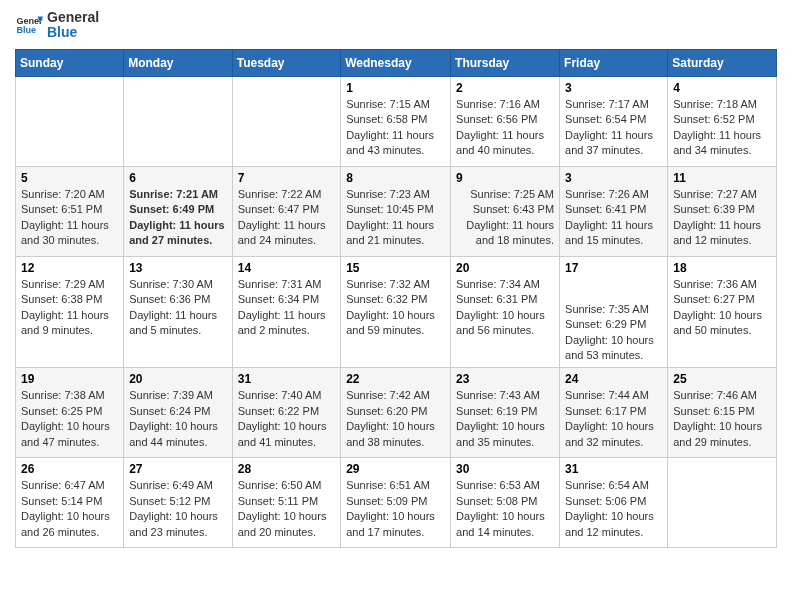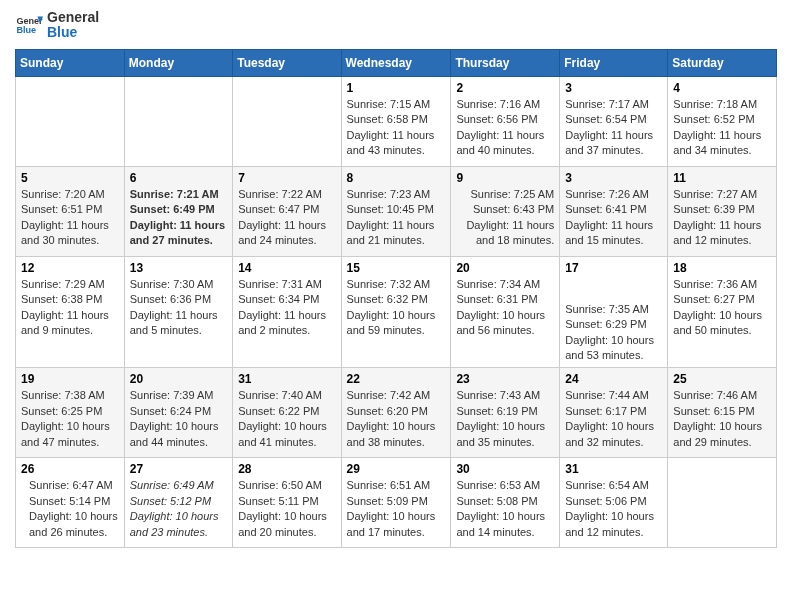--- a/index.html
+++ b/index.html
@@ -266,27 +266,27 @@
         <td>
           <div class="day-number">25</div>
           <div class="day-info" style="white-space: pre-line;">Sunrise: 7:46 AM
 Sunset: 6:15 PM
 Daylight: 10 hours and 29 minutes.</div>
         </td>
       </tr>
       <tr>
         <td>
           <div class="day-number">26</div>
-          <div class="day-info" style="white-space: pre-line; margin-left: 8px;">Sunrise: 6:47 AM
+          <div class="day-info" style="white-space: pre-line;">Sunrise: 6:47 AM
 Sunset: 5:14 PM
 Daylight: 10 hours and 26 minutes.</div>
         </td>
         <td>
           <div class="day-number">27</div>
-          <div class="day-info" style="white-space: pre-line; font-style: italic;">Sunrise: 6:49 AM
+          <div class="day-info" style="white-space: pre-line;">Sunrise: 6:49 AM
 Sunset: 5:12 PM
 Daylight: 10 hours and 23 minutes.</div>
         </td>
         <td>
           <div class="day-number">28</div>
           <div class="day-info" style="white-space: pre-line;">Sunrise: 6:50 AM
 Sunset: 5:11 PM
 Daylight: 10 hours and 20 minutes.</div>
         </td>
         <td>

